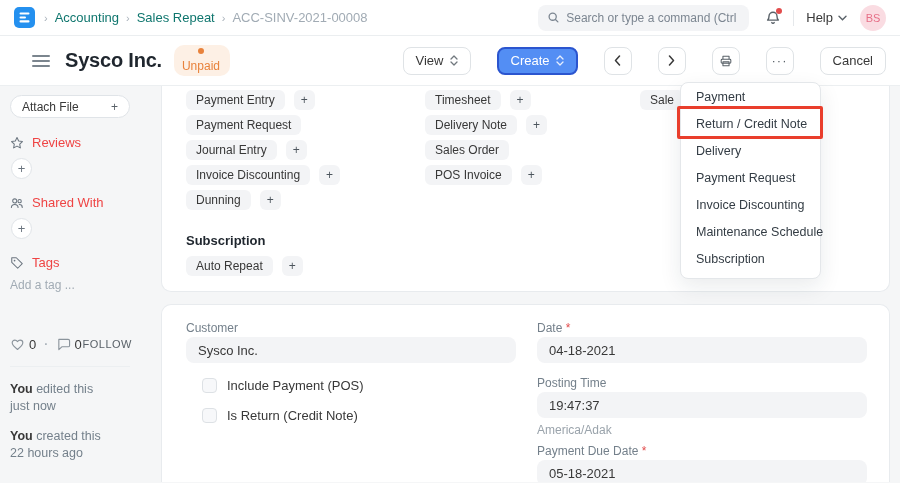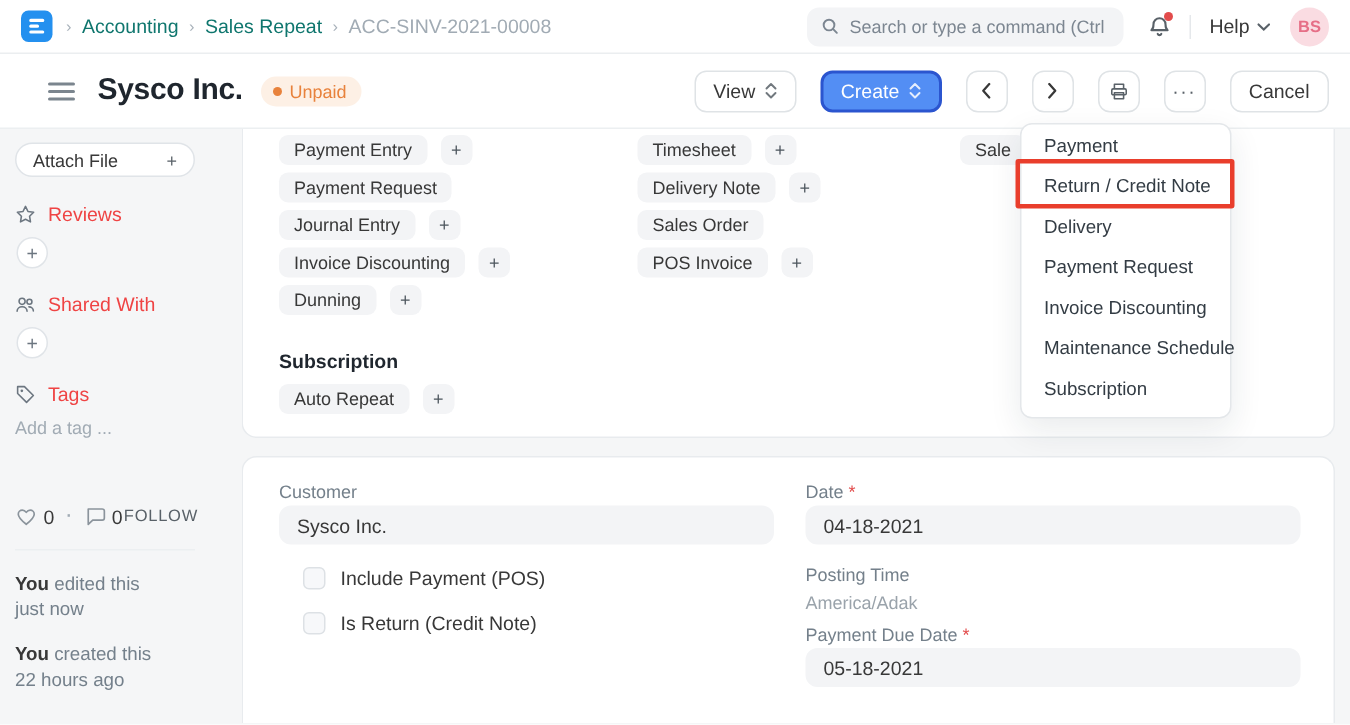--- a/index.html
+++ b/index.html
@@ -21,33 +21,33 @@
     display:flex; align-items:center; padding:0 9px; gap:6px; color:#7c8691; }
   .searchbox input { border:0; outline:0; background:transparent; font:12px "Liberation Sans",sans-serif;
     color:#5f6a74; width:100%; }
   .searchbox input::placeholder { color:#7c8691; }
   .bell-wrap { position:relative; margin-left:16px; cursor:pointer; }
   .bell-dot { position:absolute; right:-1px; top:-2px; width:6px; height:6px; border-radius:50%;
     background:#e24c4c; }
   .nav-divider { width:1px; height:16px; background:#e5e8eb; margin:0 12px; }
   .help { display:flex; align-items:center; gap:5px; font-size:13px; color:#383838; cursor:pointer; }
   .avatar { width:26px; height:26px; border-radius:50%; background:#fadce2; color:#e66f87;
-    font-size:11px; font-weight:bold; display:flex; align-items:center; justify-content:center;
+    font-size:11px; font-weight:normal; display:flex; align-items:center; justify-content:center;
     margin-left:13px; cursor:pointer; }
 
   
   .page-head { position:absolute; left:0; top:36px; width:900px; height:50px; background:#fff;
     border-bottom:1px solid #eceff1; display:flex; align-items:center; padding:0 14px; z-index:10; }
   .hamburger { width:18px; display:flex; flex-direction:column; gap:3px; margin:0 15px 0 18px; cursor:pointer; }
   .hamburger i { height:2px; background:#7b858e; border-radius:1px; }
   .page-title { font-size:20px; font-weight:bold; color:#1f262e; letter-spacing:-0.2px; }
   .status-pill { margin-left:12px; background:#fdf0e5; color:#e8823c; border-radius:10px;
-    font-size:12px; padding:3px 10px 3px 8px; display:flex; align-items:center; gap:5px; }
+    font-size:12px; padding:3px 10px 3px 8px; display:flex; align-items:center; gap:5px;flex-direction:column; }
   .status-pill .dot { width:6px; height:6px; border-radius:50%; background:#e8823c; }
-  .head-actions { margin-left:auto; display:flex; align-items:flex-start; gap:16px; }
+  .head-actions { margin-left:auto; display:flex; align-items:flex-start; gap:26px; }
   .btn { height:28px; background:#fff; border:1px solid #dfe3e6; border-radius:8px; font-size:13px;
     color:#383838; display:flex; align-items:center; justify-content:center; gap:6px; padding:0 12px;
     cursor:pointer; white-space:nowrap; }
   .btn.icon-only { width:28px; padding:0; }
   .btn.primary { background:var(--primary); border:2px solid #2b55cf; color:#fff; }
   .sort-glyph { opacity:.85; }
 
   
   .content-bg { position:absolute; left:0; top:86px; width:900px; height:397px; background:#f5f6f7; }
   .card { position:absolute; background:#fff; border:1px solid #e8ebee; }
@@ -352,20 +352,21 @@
             <span class="check-label">Is Return (Credit Note)</span>
           </label>
         </div>
     </div>
     <div>
       <div class="f-label">
         <span>Date</span> <span class="req">*</span>
       </div>
       <div class="f-input">04-18-2021</div>
       <div class="f-label gap14">Posting Time</div>
+      <div class="f-input">19:47:37</div>
       <div class="tz">America/Adak</div>
       <div class="f-label gap8">
         <span>Payment Due Date</span> <span class="req">*</span>
       </div>
       <div class="f-input">05-18-2021</div>
     </div>
   </div>
 </div>
 
 <div class="dropdown" id="create-dropdown">

